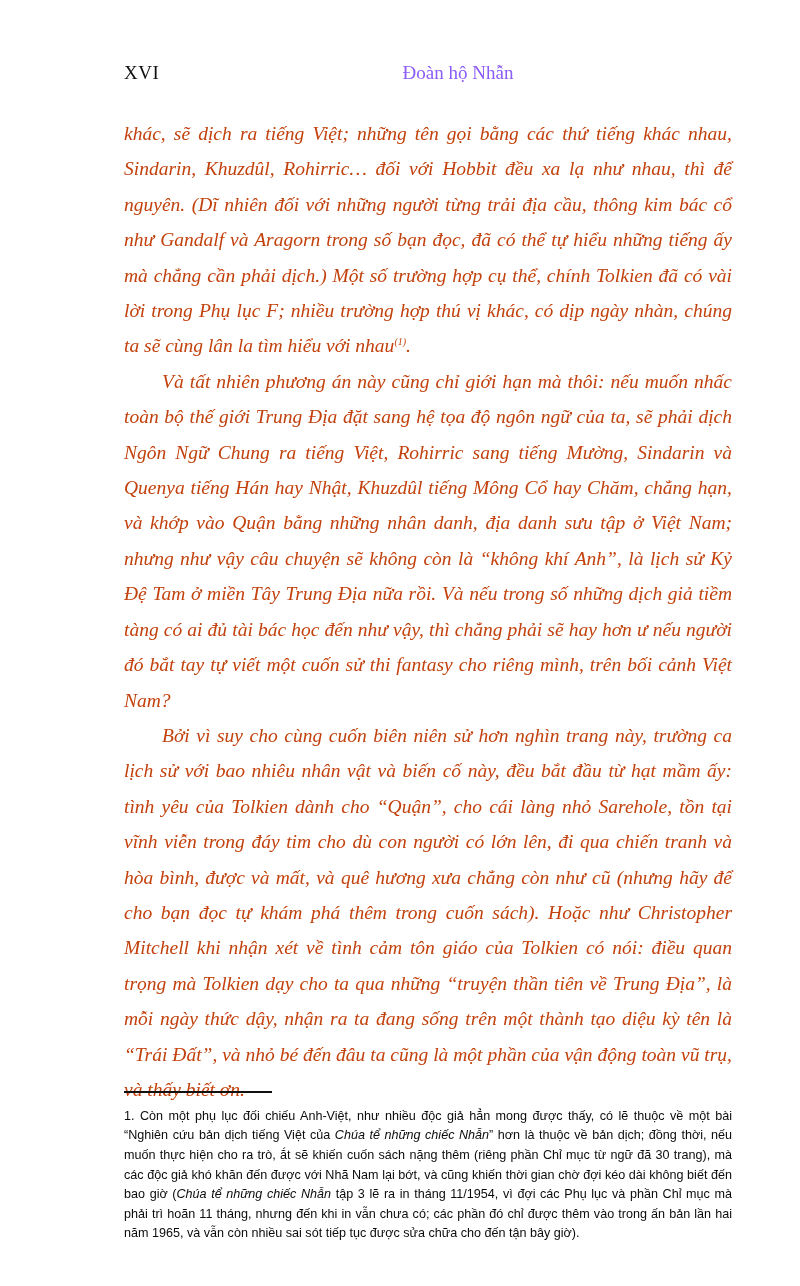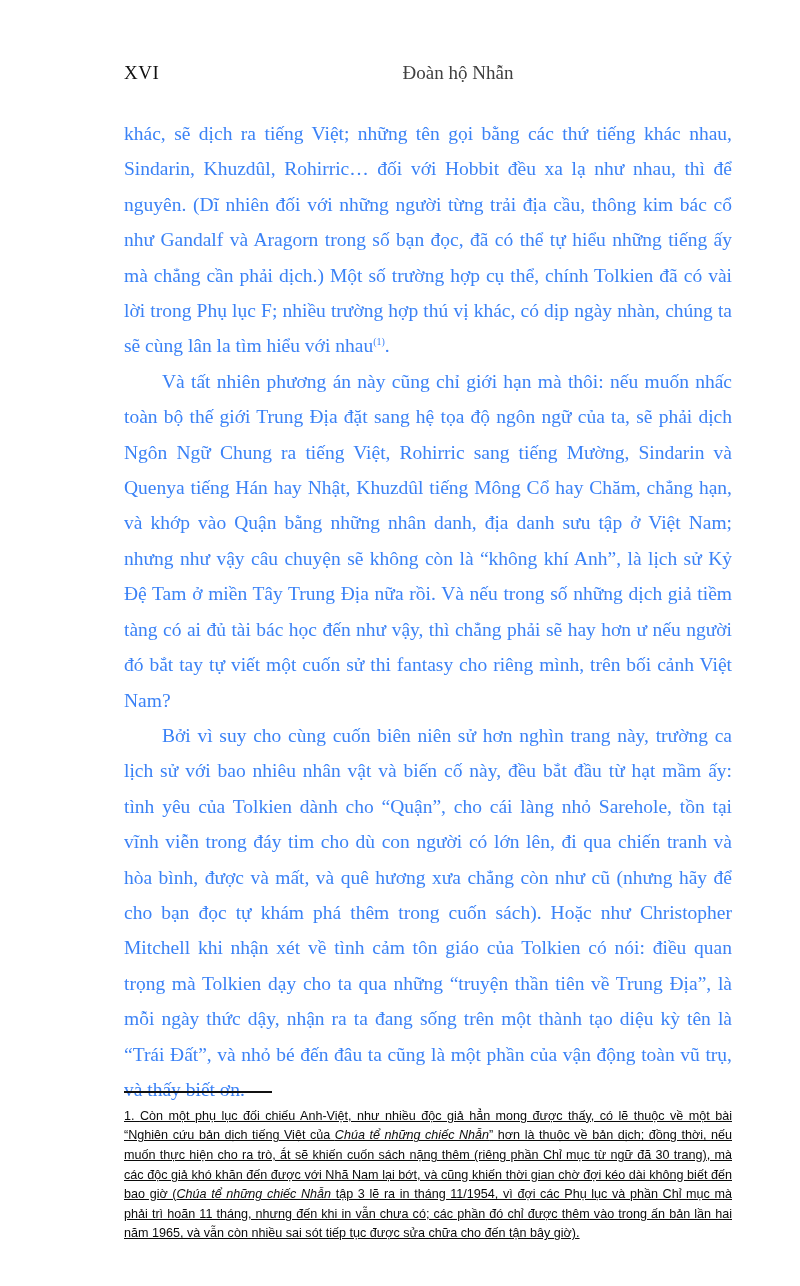--- a/index.html
+++ b/index.html
@@ -31,29 +31,30 @@
   .folio {
     font-size: 19px;
     letter-spacing: 0.5px;
     color: #111;
     width: 120px;
   }
   .head-title {
     flex: 1;
     text-align: center;
     font-size: 19px;
-    color: #404040;
+    color: #8b5cf6;
     margin-left: -60px;
   }
   .body-text {
     font-size: 19.5px;
     line-height: 35.4px;
     text-align: justify;
     text-justify: inter-word;
-    color: #3b82f6;
+    color: #c2410c;
+    font-style: italic;
   }
   .body-text p {
     margin: 0;
     text-indent: 38px;
   }
   .body-text p.noindent {
     text-indent: 0;
   }
   sup.fn {
     font-size: 10px;
@@ -80,21 +81,20 @@
     height: 0;
     border-top: 2px solid #111;
     margin-bottom: 14px;
   }
   .footnote {
     font-family: "Liberation Sans", sans-serif;
     font-size: 12.6px;
     line-height: 19.6px;
     text-align: justify;
     color: #0b0b0b;
-    text-decoration: underline;
   }
   .footnote i {
     font-style: italic;
   }
 </style>
 </head>
 <body>
 
 <div class="page">
 

